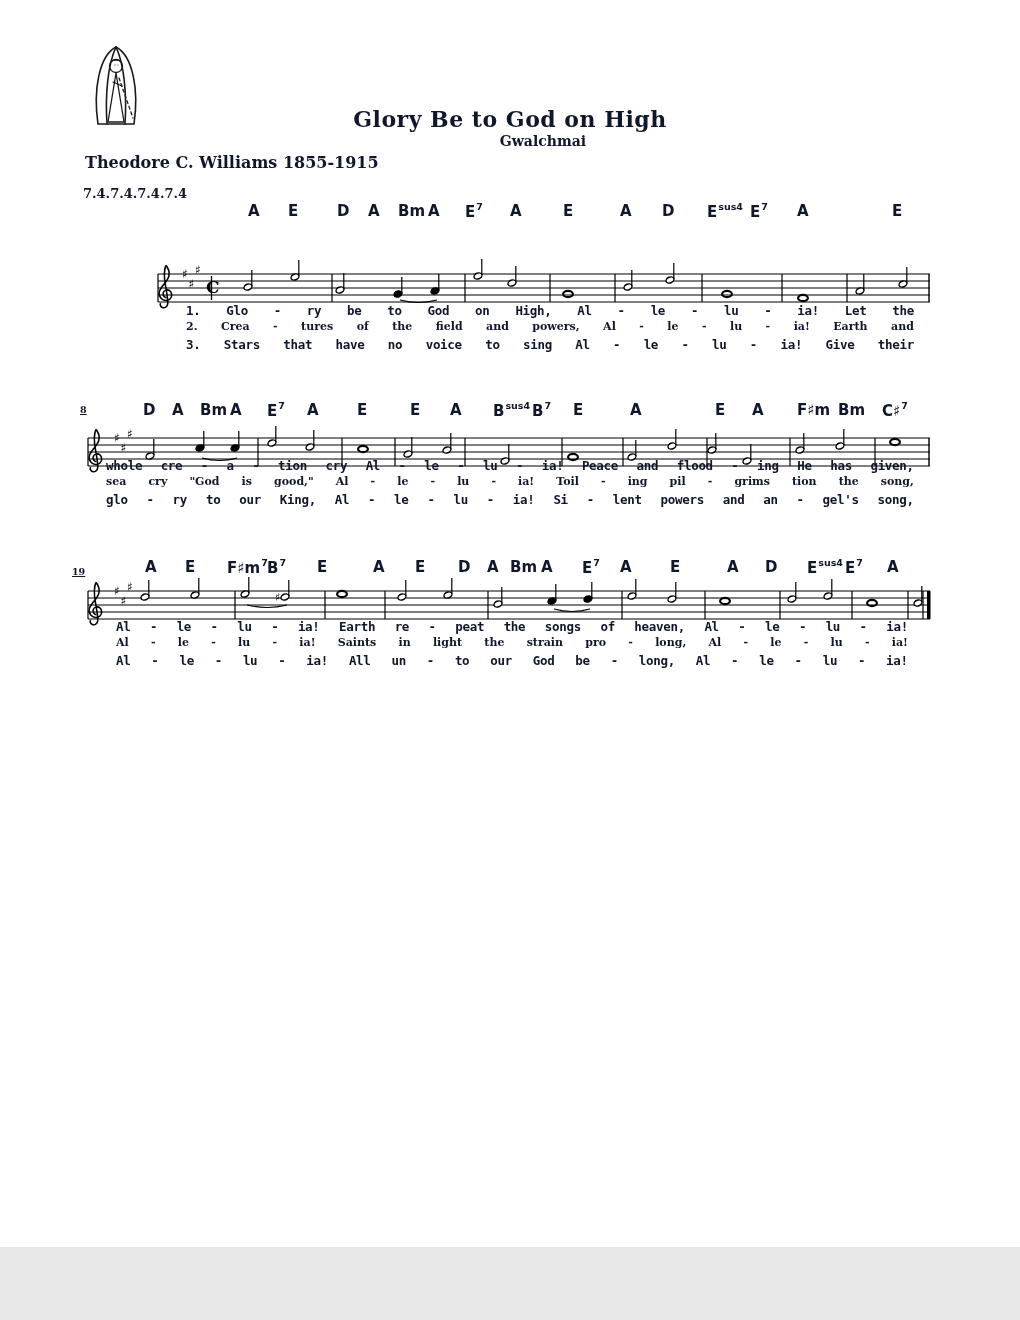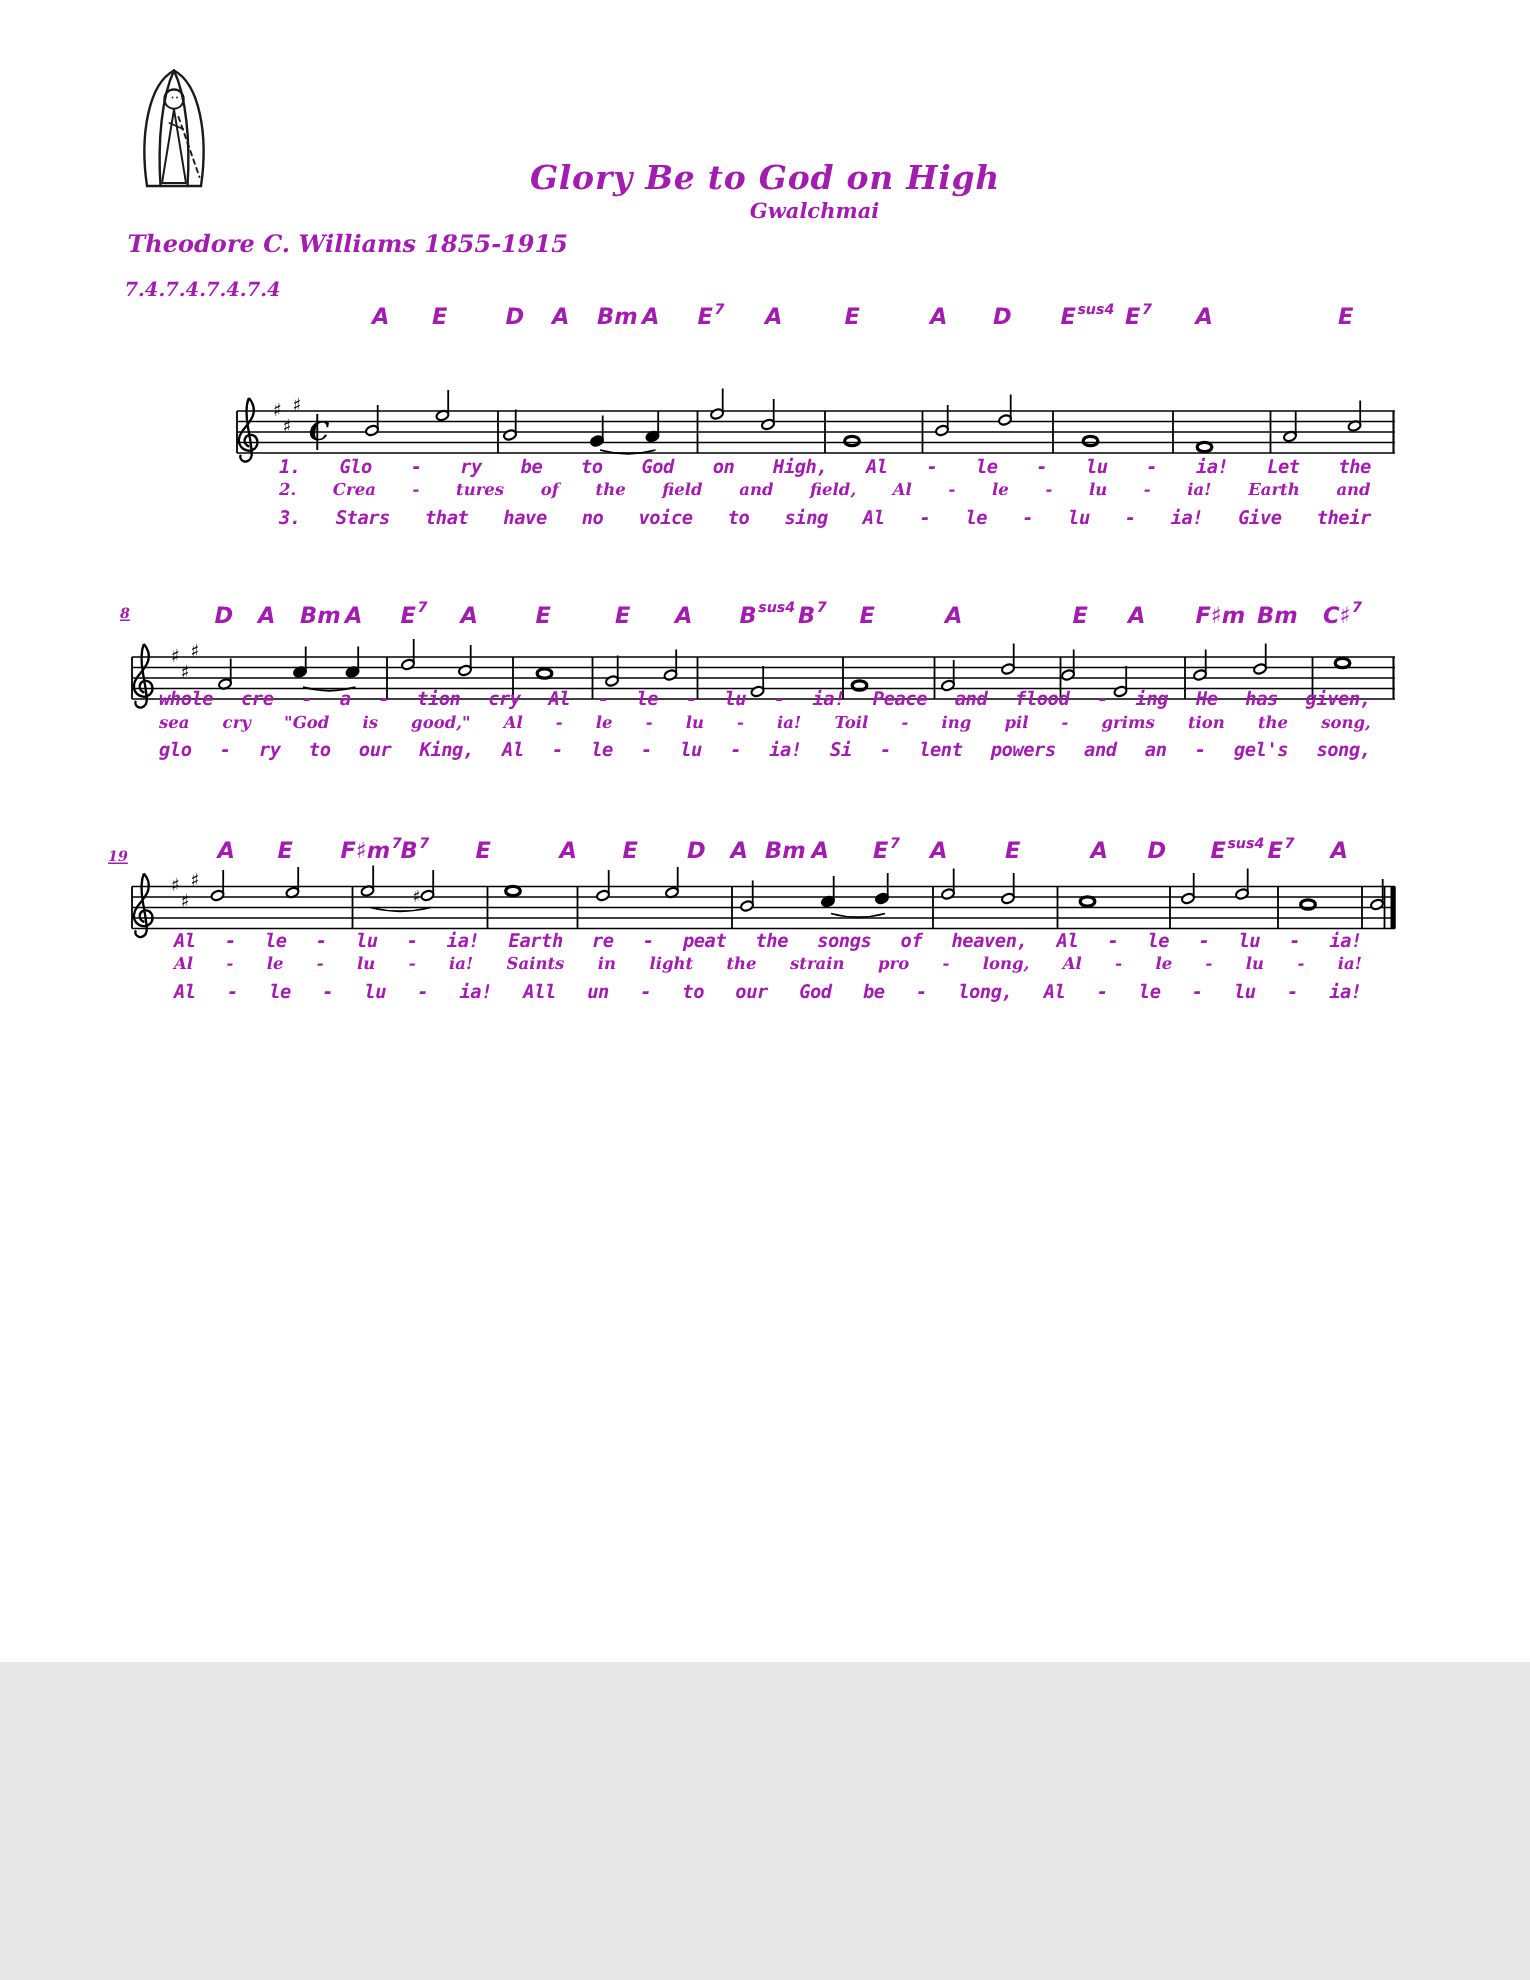--- a/index.html
+++ b/index.html
@@ -1,17 +1,17 @@
 <!DOCTYPE html>
 <html><head>
 <meta charset="utf-8">
 <style>
   html,body{margin:0;padding:0;background:#e8e8e8;}
-  .page{position:relative;width:1020px;height:1108px;background:#ffffff;margin:0 auto;
-        font-family:"DejaVu Serif",serif;color:#a21caf;overflow:hidden;font-style:italic;}
+  .page{position:relative;width:1020px;height:1247px;background:#ffffff;margin:0 auto;
+        font-family:"DejaVu Serif",serif;color:#0f172a;overflow:hidden;}
   .abs{position:absolute;}
   .title{left:0;width:1020px;text-align:center;top:106px;font-size:22px;font-weight:bold;letter-spacing:0.5px;}
   .subtitle{left:0;width:1020px;text-align:center;top:133px;font-size:14px;font-weight:bold;margin-left:33px;}
   .author{left:85px;top:153px;font-size:16px;font-weight:bold;}
   .arr{left:727px;top:153px;font-size:13.5px;font-weight:bold;line-height:21px;}
   .meter{left:83px;top:186px;font-size:13px;font-weight:bold;}
   .system{position:absolute;left:0;width:1020px;height:170px;}
   .chord{position:absolute;font-family:"DejaVu Sans",sans-serif;font-weight:bold;
          font-size:15px;white-space:nowrap;}
   .chord sup{font-size:9.5px;position:relative;top:-1px;margin-left:1px;}
@@ -164,21 +164,21 @@
       </div>
       <div class="lyrics v-serif" style="left: 186px; width: 728px; top: 124px;">
         <span>2.</span>
         <span>Crea</span>
         <span>-</span>
         <span>tures</span>
         <span>of</span>
         <span>the</span>
         <span>field</span>
         <span>and</span>
-        <span>field,</span>
+        <span>powers,</span>
         <span>Al</span>
         <span>-</span>
         <span>le</span>
         <span>-</span>
         <span>lu</span>
         <span>-</span>
         <span>ia!</span>
         <span>Earth</span>
         <span>and</span>
       </div>

